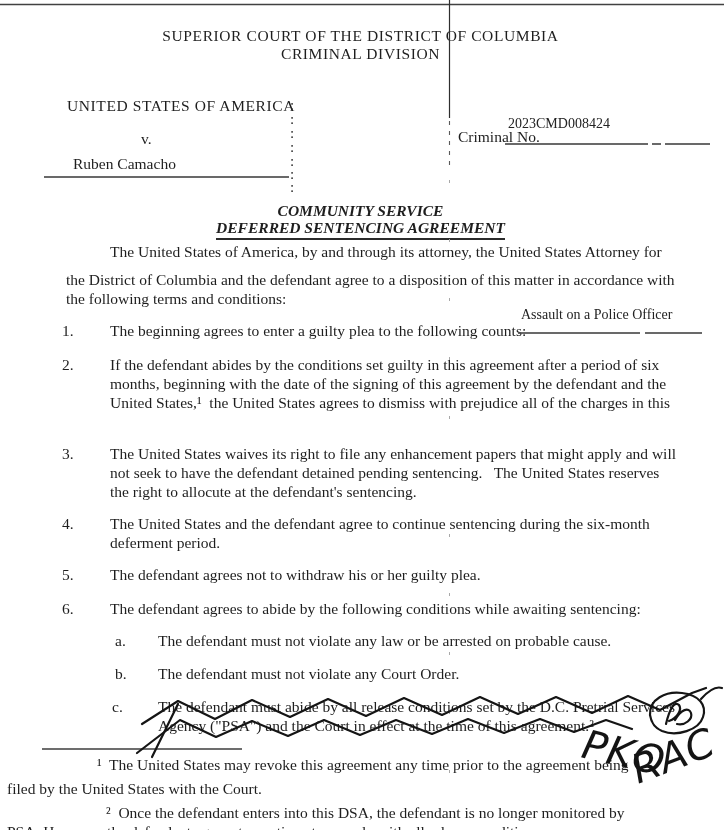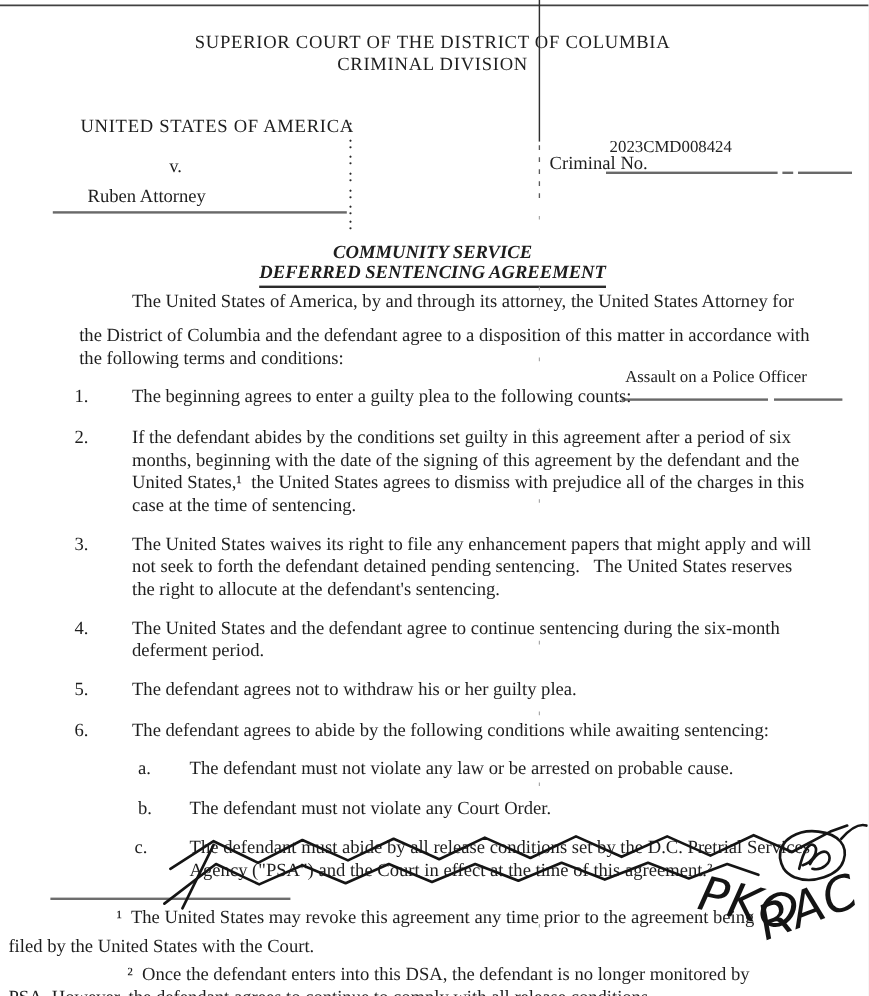--- a/index.html
+++ b/index.html
@@ -22,21 +22,21 @@
 </head>
 <body>
 
 <div class="page">
 
   <div class="ln center sp" style="top:26px">SUPERIOR COURT OF THE DISTRICT OF COLUMBIA</div>
   <div class="ln center sp" style="top:44px">CRIMINAL DIVISION</div>
 
   <div class="ln sp" style="left:67px; top:96px">UNITED STATES OF AMERICA</div>
   <div class="ln" style="left:141px; top:129px">v.</div>
-  <div class="ln" style="left:73px; top:154px">Ruben Attorney</div>
+  <div class="ln" style="left:73px; top:154px">Ruben Camacho</div>
   <div class="rule" style="left:44px; top:176px; width:245px"></div>
 
   <div class="ln colon" style="left:290px; top:96px">:</div>
   <div class="ln colon" style="left:290px; top:110px">:</div>
   <div class="ln colon" style="left:290px; top:124px">:</div>
   <div class="ln colon" style="left:290px; top:138px">:</div>
   <div class="ln colon" style="left:290px; top:152px">:</div>
   <div class="ln colon" style="left:290px; top:165px">:</div>
   <div class="ln colon" style="left:290px; top:178px">:</div>
 
@@ -56,25 +56,24 @@
   <div class="ln" style="left:62px;  top:321px">1.</div>
   <div class="ln" style="left:110px; top:321px">The beginning agrees to enter a guilty plea to the following counts:</div>
   <div class="ln typed" style="left:521px; top:305px">Assault on a Police Officer</div>
   <div class="rule" style="left:518px; top:332px; width:122px"></div>
   <div class="rule" style="left:645px; top:332px; width:57px"></div>
 
   <div class="ln" style="left:62px;  top:355px">2.</div>
   <div class="ln" style="left:110px; top:355px">If the defendant abides by the conditions set guilty in this agreement after a period of six</div>
   <div class="ln" style="left:110px; top:374px">months, beginning with the date of the signing of this agreement by the defendant and the</div>
   <div class="ln" style="left:110px; top:393px">United States,¹  the United States agrees to dismiss with prejudice all of the charges in this</div>
-  <div class="ln" style="left:110px; top:412px">case at the time of sentencing.</div>
 
   <div class="ln" style="left:62px;  top:444px">3.</div>
   <div class="ln" style="left:110px; top:444px">The United States waives its right to file any enhancement papers that might apply and will</div>
-  <div class="ln" style="left:110px; top:463px">not seek to forth the defendant detained pending sentencing.   The United States reserves</div>
+  <div class="ln" style="left:110px; top:463px">not seek to have the defendant detained pending sentencing.   The United States reserves</div>
   <div class="ln" style="left:110px; top:482px">the right to allocute at the defendant's sentencing.</div>
 
   <div class="ln" style="left:62px;  top:514px">4.</div>
   <div class="ln" style="left:110px; top:514px">The United States and the defendant agree to continue sentencing during the six-month</div>
   <div class="ln" style="left:110px; top:533px">deferment period.</div>
 
   <div class="ln" style="left:62px;  top:565px">5.</div>
   <div class="ln" style="left:110px; top:565px">The defendant agrees not to withdraw his or her guilty plea.</div>
 
   <div class="ln" style="left:62px;  top:599px">6.</div>

